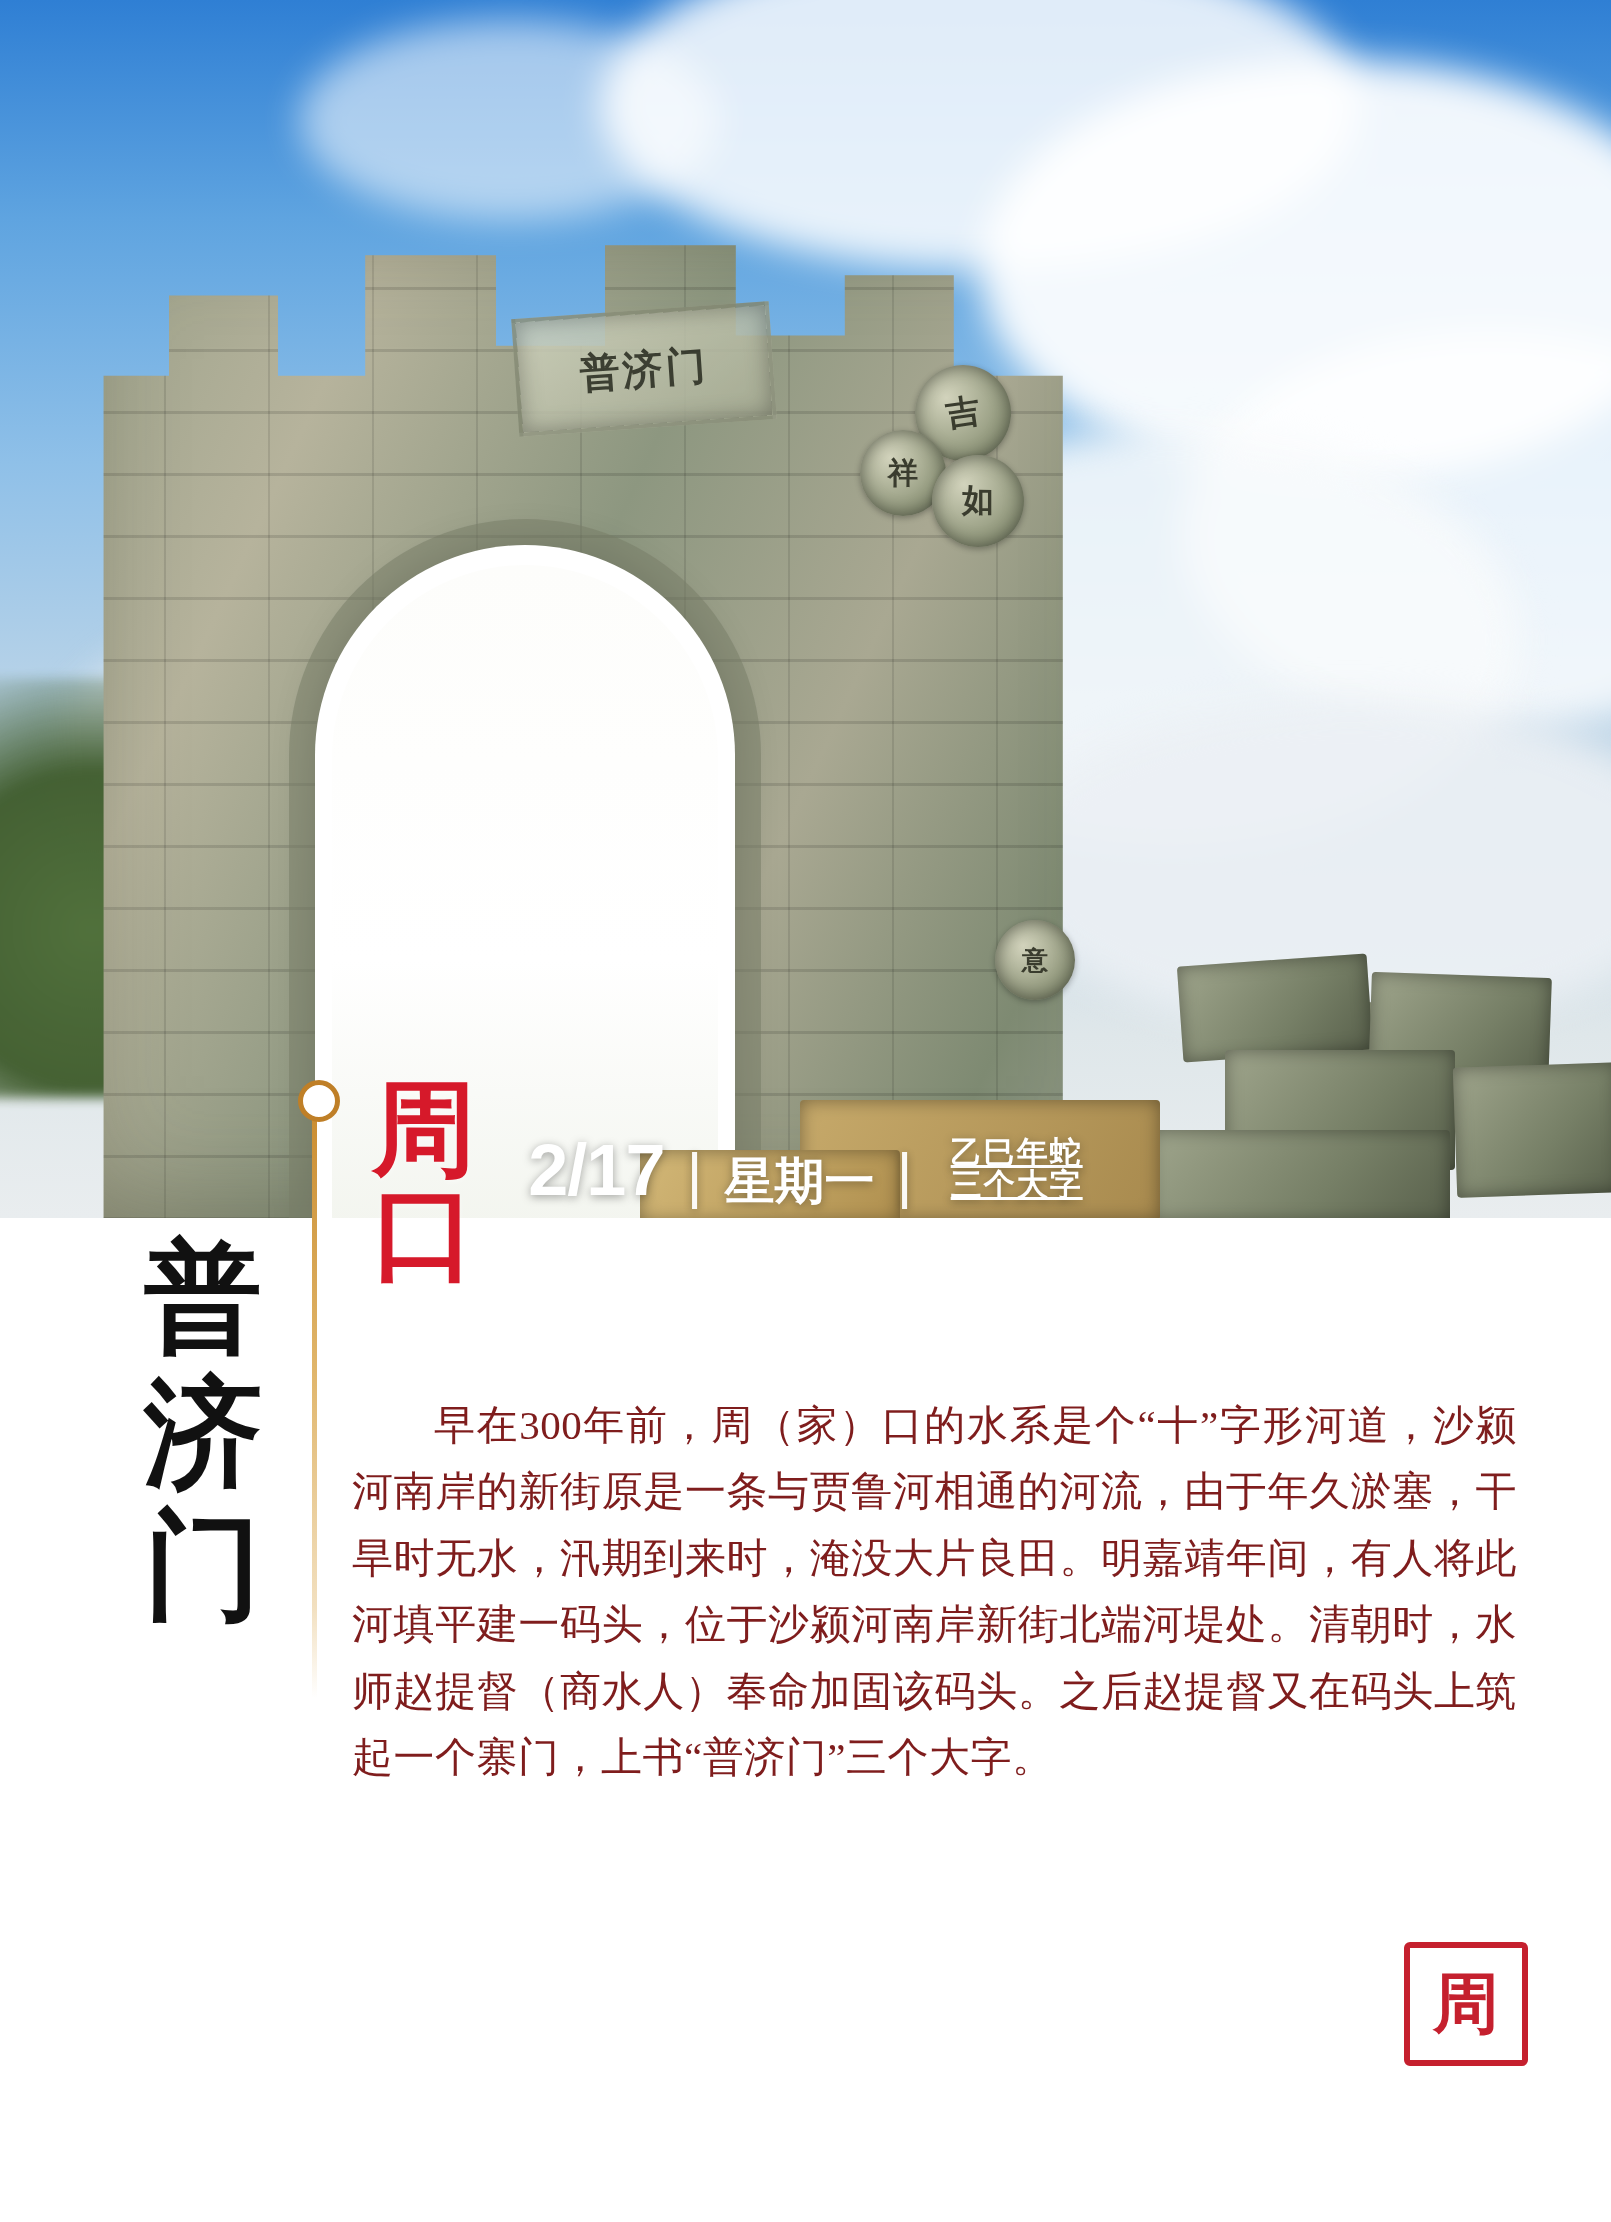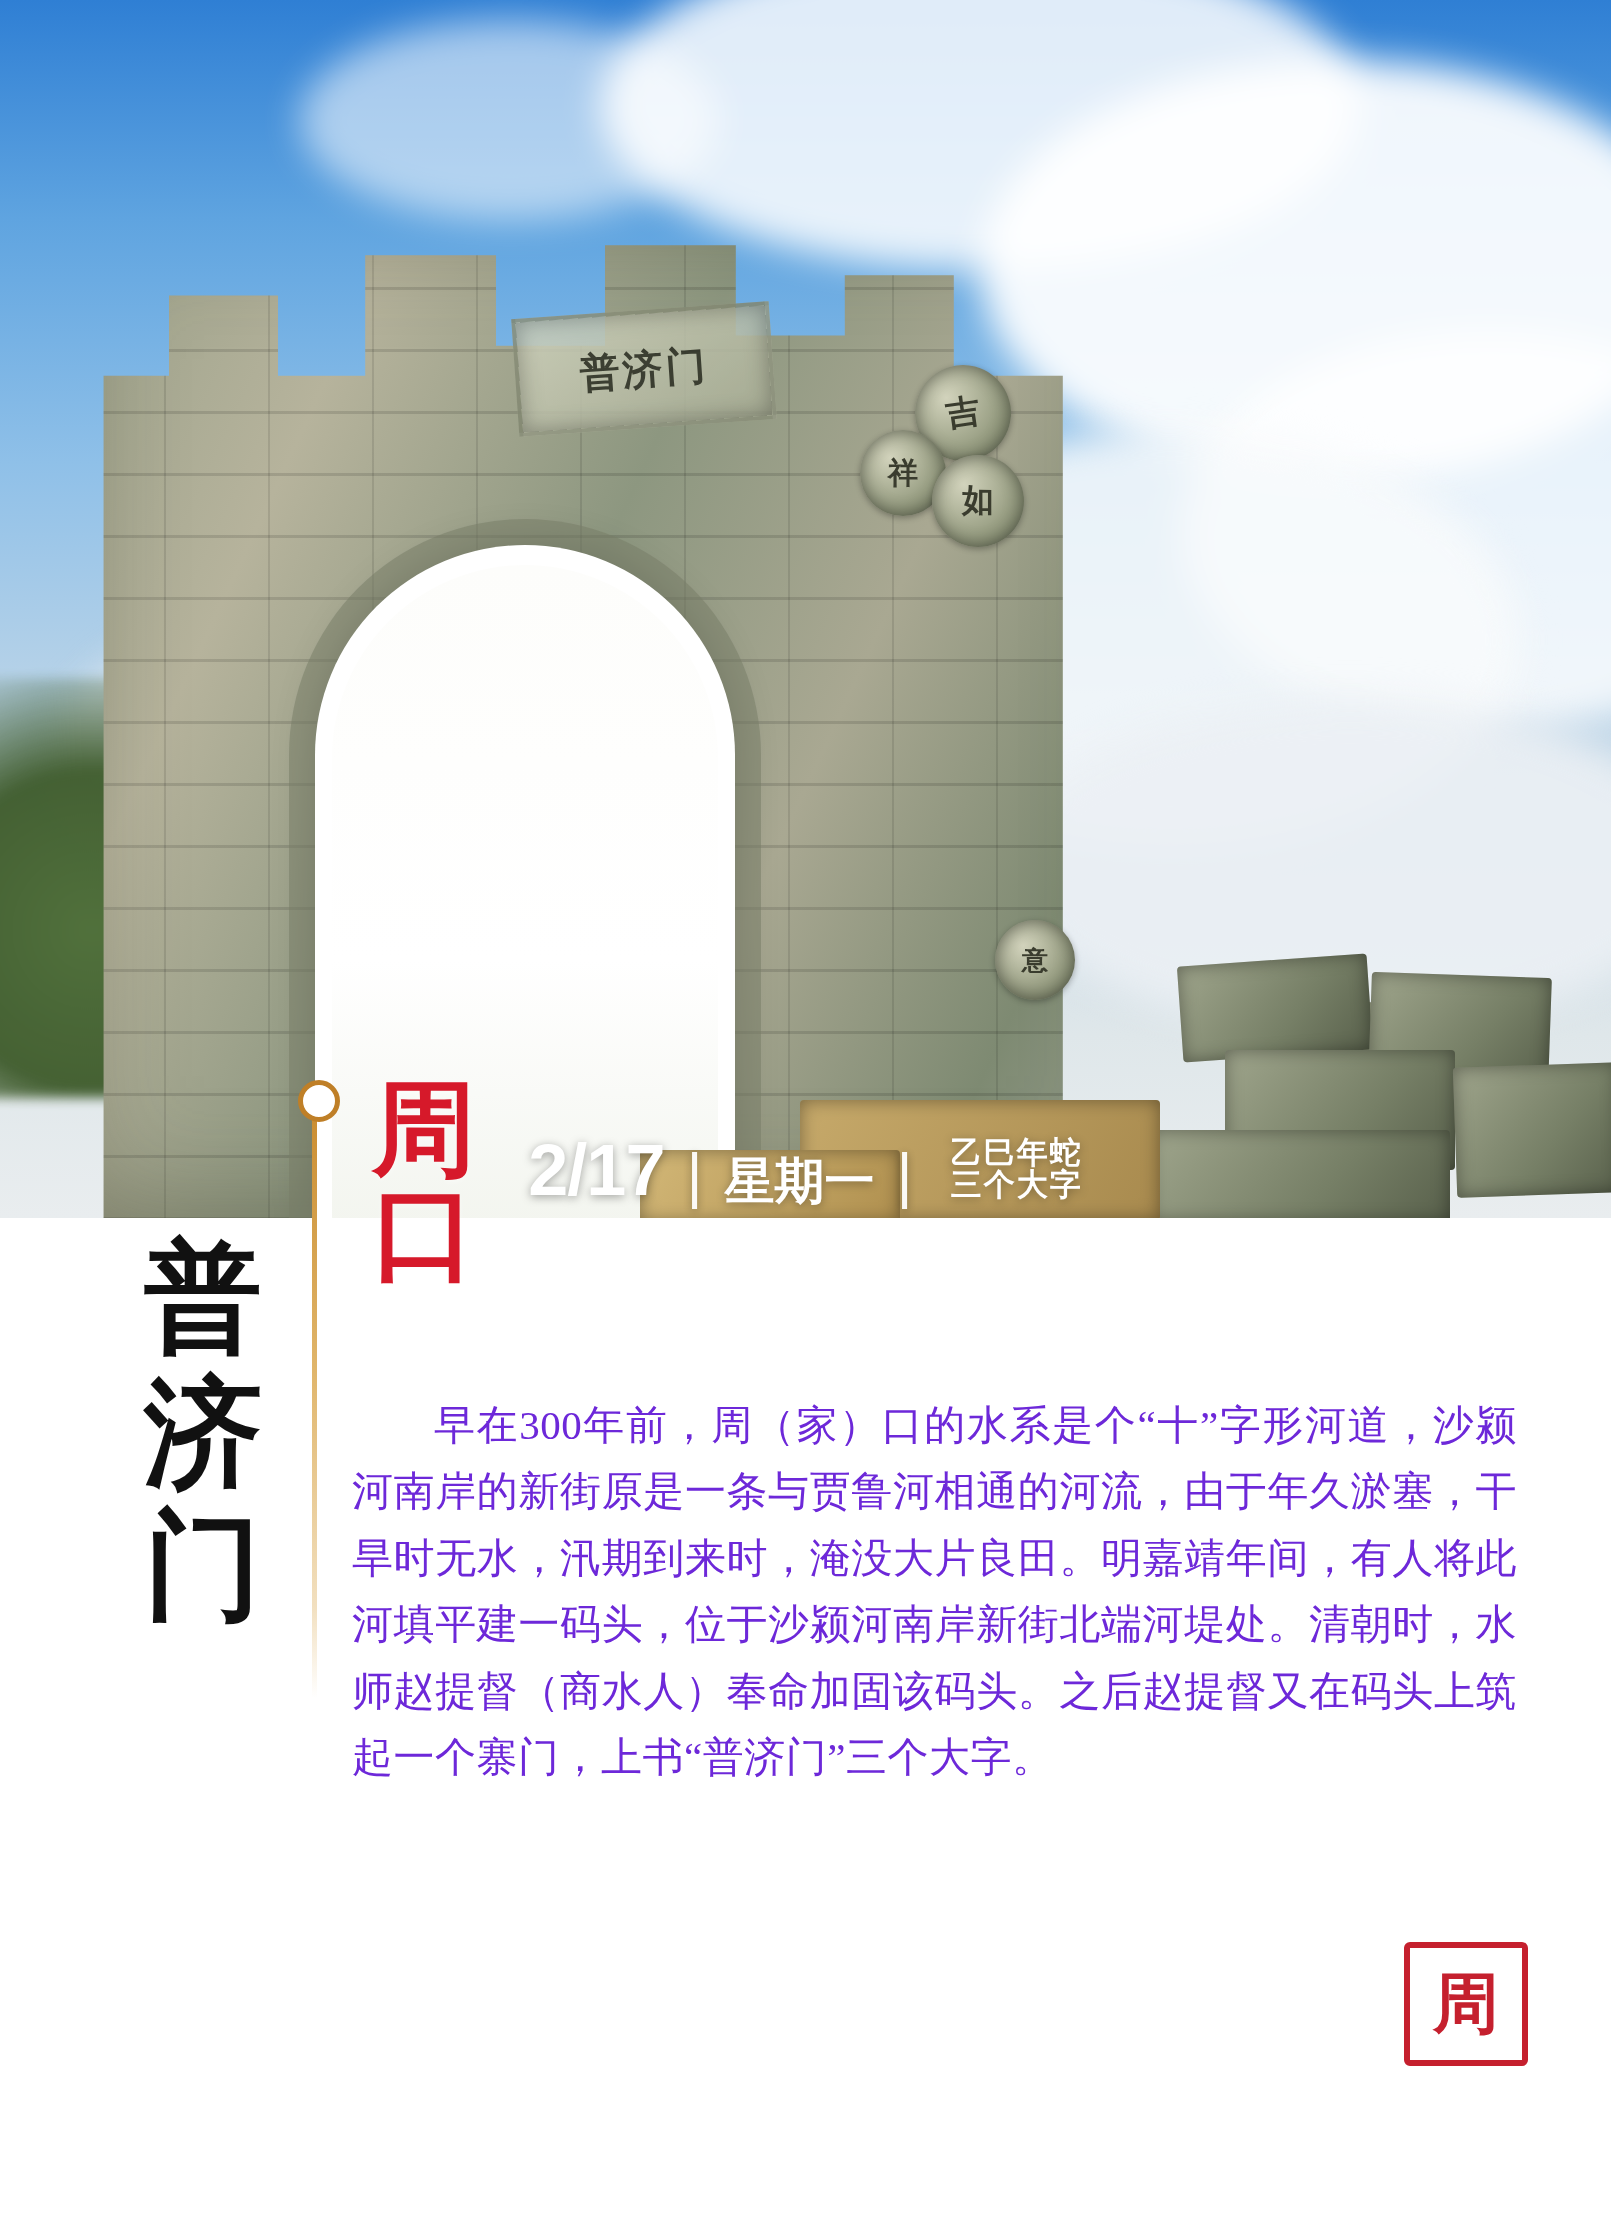--- a/index.html
+++ b/index.html
@@ -177,20 +177,21 @@
     font-family: "Liberation Serif", serif;
   }
   .lunar {
     display: flex;
     flex-direction: column;
     align-items: center;
     justify-content: flex-end;
     line-height: 1.05;
     margin-left: 16px;
     padding-bottom: 4px;
+    text-decoration: underline;
   }
   .lunar div {
     font-size: 31px;
     font-weight: bold;
     font-family: "Liberation Serif", serif;
     letter-spacing: 2px;
   }
 
   
   .city-name {
@@ -253,21 +254,21 @@
     text-align: center;
   }
   .v-title span { display: block; }
 
   
   .body-text {
     position: absolute;
     left: 352px;
     top: 1392px;
     width: 1165px;
-    color: #6d28d9;
+    color: #7f1d1d;
     font-family: "Liberation Serif", serif;
     font-size: 41px;
     line-height: 1.62;
     text-align: justify;
     text-indent: 82px;
     letter-spacing: 0.5px;
   }
 
   
   .seal {

